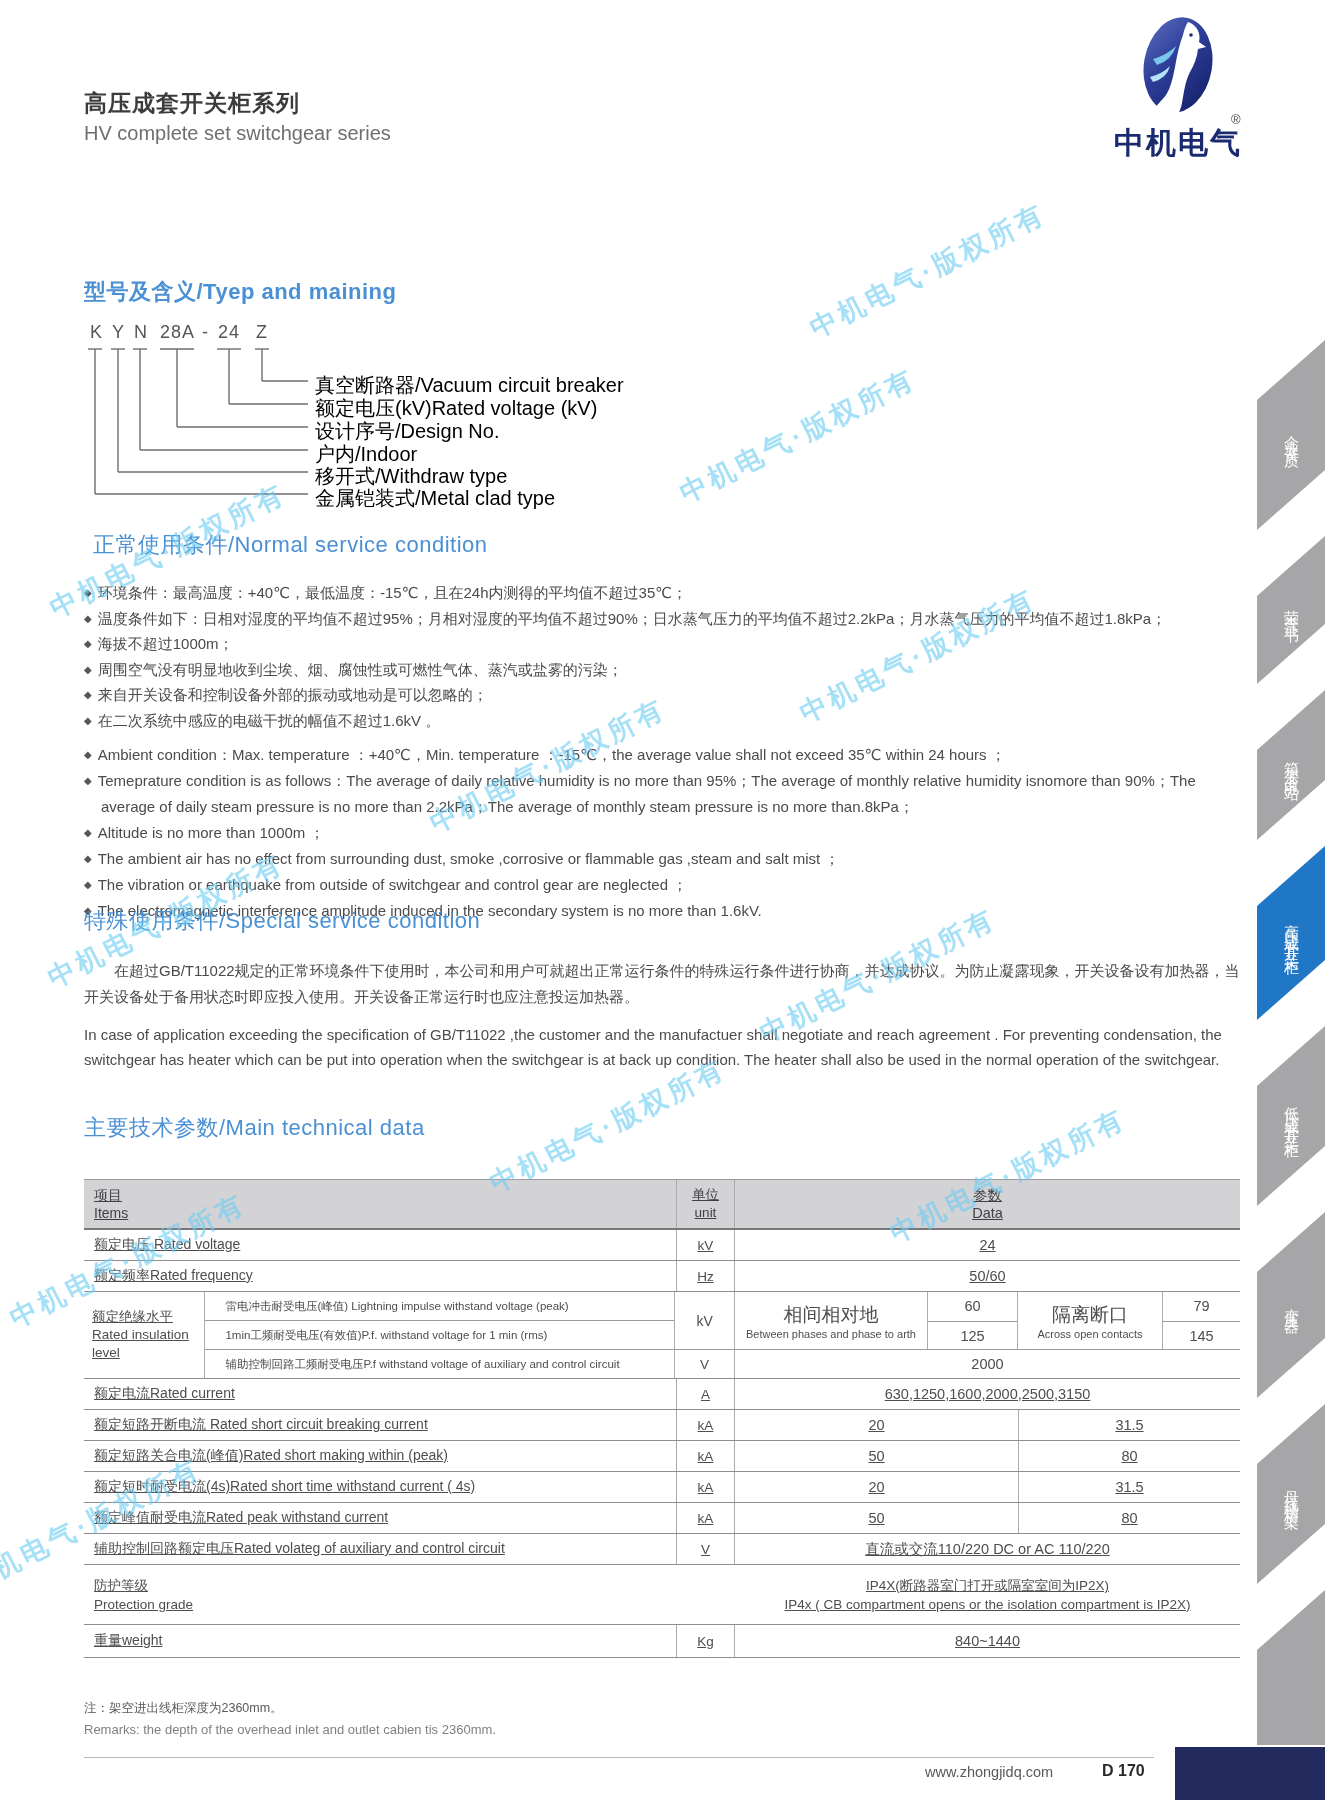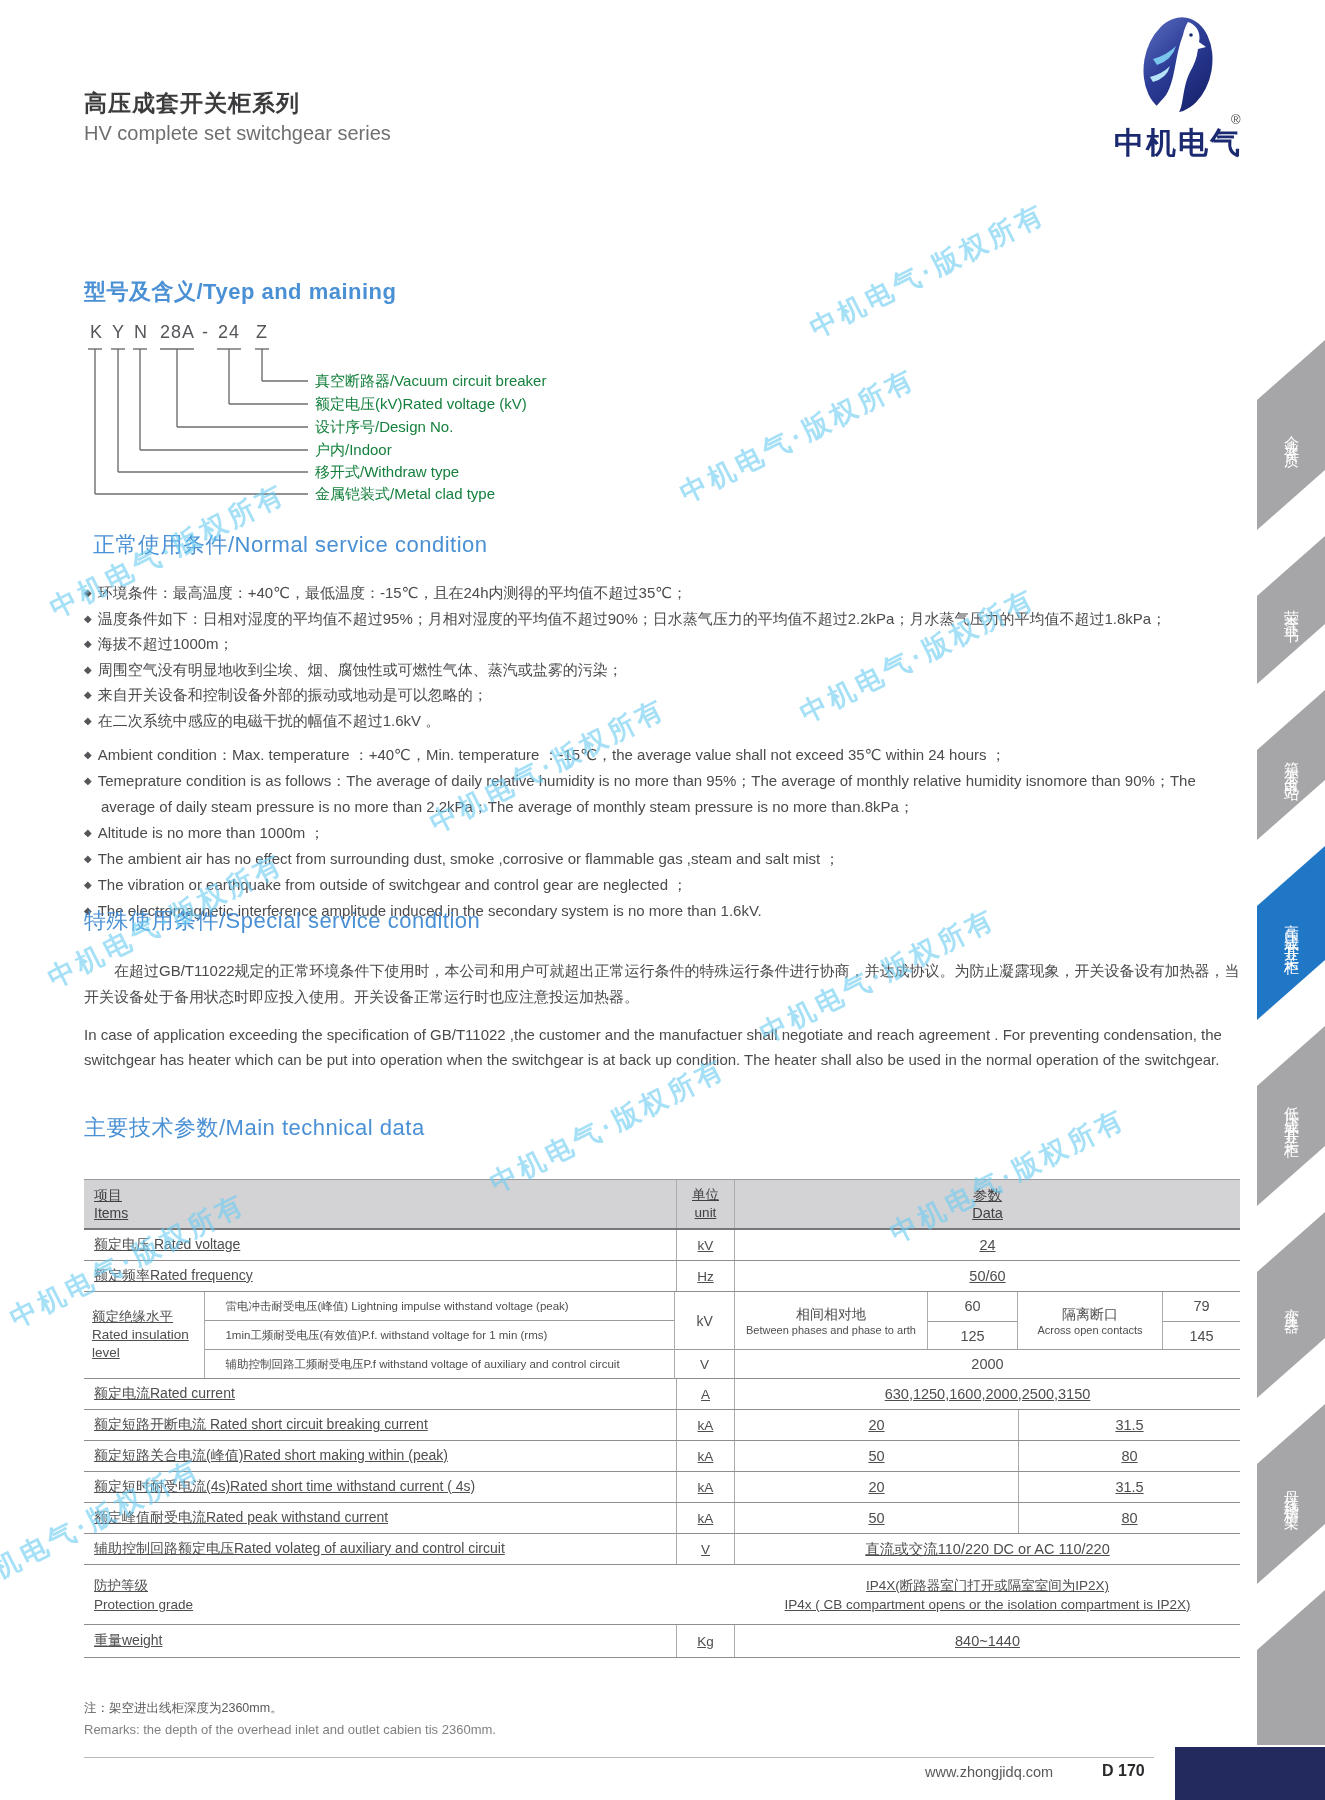--- a/index.html
+++ b/index.html
@@ -13,21 +13,21 @@
   
   .h-zh{left:84px;top:88px;font-size:23px;font-weight:bold;color:#3b3b3d;letter-spacing:1px;}
   .h-en{left:84px;top:122px;font-size:20px;color:#6f6f72;}
   .logo{left:1108px;top:14px;width:140px;text-align:center;}
   .brand{font-size:30px;font-weight:bold;color:#1b2a70;letter-spacing:2px;margin-top:2px;}
   .regmark{position:absolute;left:1231px;top:112px;font-size:13px;color:#4a4a4c;}
   
   .sec-title{position:absolute;left:84px;font-size:22px;color:#4a90d4;letter-spacing:.5px;z-index:2;}
   
   .code-part{position:absolute;top:0;font-size:18px;color:#55565a;letter-spacing:1px;}
-  .mlabel{position:absolute;left:315px;font-size:15px;color:#15803d;white-space:nowrap;}
+  .mlabel{position:absolute;left:315px;font-size:20px;color:#000000;white-space:nowrap;}
   
   .bullets{position:absolute;left:84px;width:1158px;color:#4b4b4e;z-index:2;}
   .b{padding-left:17px;text-indent:-17px;}
   .b-zh{font-size:15px;line-height:25.5px;}
   .b-en{font-size:15px;line-height:26px;}
   .dm{font-size:10px;vertical-align:2px;margin-right:6px;color:#55565a;}
   .para{position:absolute;left:84px;width:1158px;color:#4b4b4e;font-size:15px;z-index:2;}
   
   .ttable{position:absolute;left:84px;top:1179px;width:1156px;border-top:1px solid #9a9a9c;
           color:#4e4e50;z-index:2;background:transparent;}
@@ -46,21 +46,21 @@
   .ins-sub{height:29px;line-height:29px;font-size:11.5px;padding-left:20px;white-space:nowrap;
            border-bottom:1px solid #9b9b9e;box-sizing:border-box;overflow:hidden;}
   .ins-sub:last-child{border-bottom:none;}
   .ins-unitcol{width:59px;border-left:1px solid #ababae;border-right:1px solid #ababae;}
   .ins-u1{height:58px;line-height:58px;text-align:center;font-size:14px;border-bottom:1px solid #9b9b9e;box-sizing:border-box;}
   .ins-u2{height:29px;line-height:29px;text-align:center;font-size:13.5px;}
   .ins-data{width:505px;}
   .ins-top{height:58px;display:flex;border-bottom:1px solid #9b9b9e;box-sizing:border-box;}
   .ins-bot{height:29px;line-height:29px;text-align:center;font-size:14.5px;}
   .ph-label{width:192px;text-align:center;display:flex;flex-direction:column;justify-content:center;}
-  .ph-zh{font-size:14px;font-family:Liberation Serif, serif;}
+  .ph-zh{font-size:19px;font-family:Liberation Serif, serif;}
   .ph-en{font-size:11px;}
   .vcell{width:90px;border-left:1px solid #ababae;box-sizing:border-box;}
   .vcell div{height:28.5px;line-height:28.5px;text-align:center;font-size:14.5px;}
   .vcell div:first-child{border-bottom:1px solid #9b9b9e;}
   .gp-label{width:145px;border-left:1px solid #ababae;box-sizing:border-box;text-align:center;
             display:flex;flex-direction:column;justify-content:center;}
   .vcell2{width:78px;border-left:1px solid #ababae;box-sizing:border-box;}
   .vcell2 div{height:28.5px;line-height:28.5px;text-align:center;font-size:14.5px;}
   .vcell2 div:first-child{border-bottom:1px solid #9b9b9e;}
   .prot-lines{line-height:19px;font-size:13.5px;}

